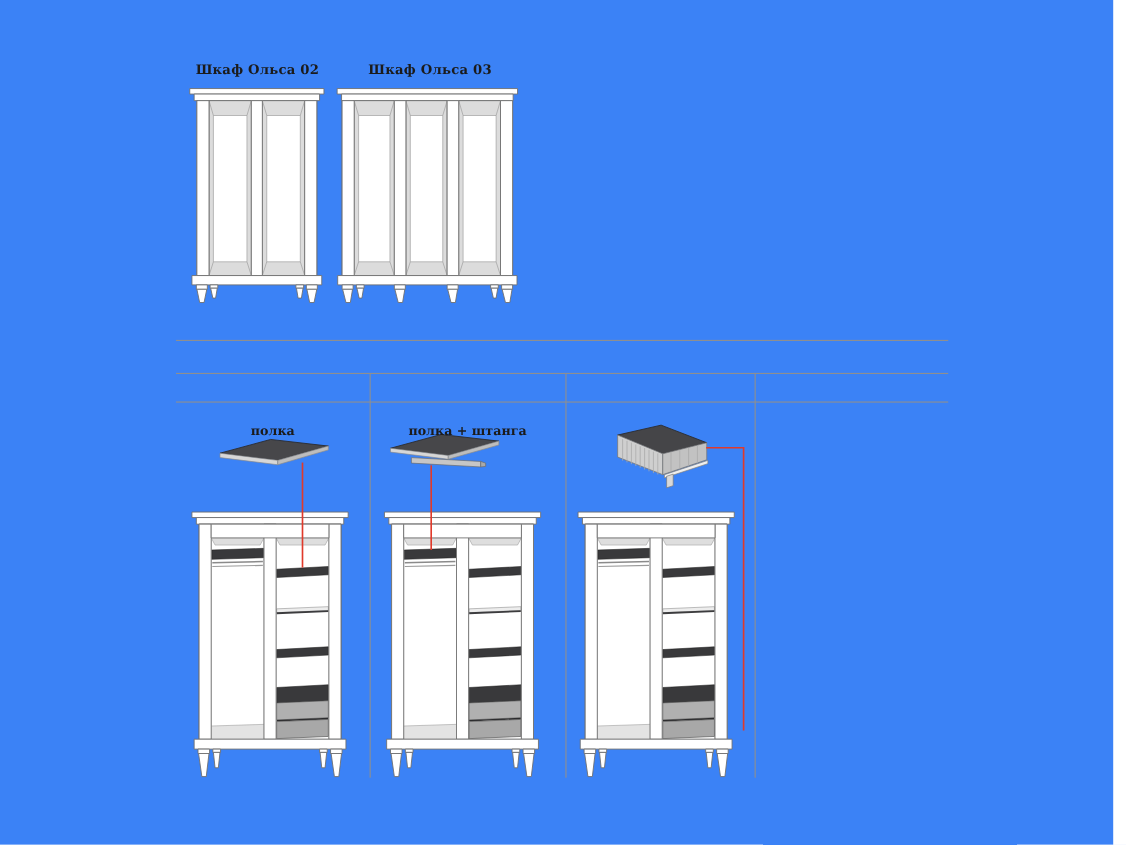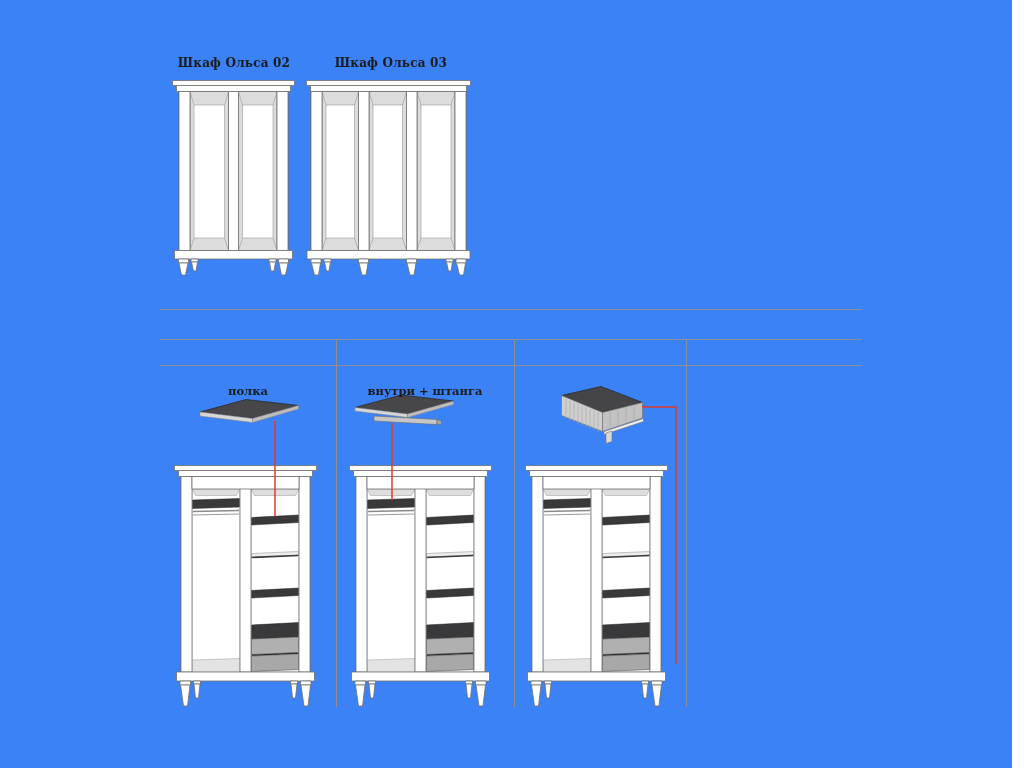--- a/index.html
+++ b/index.html
@@ -201,21 +201,21 @@
   <div class="hr" style="top:309px;"></div>
 
 
   <div class="hr" style="top:339px;"></div>
   <div class="hr" style="top:365px;"></div>
 
   <div class="colhdr" style="left:160px;width:176px;">
     <span class="b">полка</span><span class="lt"></span>
   </div>
   <div class="colhdr" style="left:336px;width:178px;">
-    <span class="b">внутри + штанга</span><span class="lt"></span>
+    <span class="b">полка + штанга</span><span class="lt"></span>
   </div>
   <div class="colhdr" style="left:686px;width:176px;">
     <span class="b"></span><span class="lt"></span>
   </div>
 
   <div class="vr" style="left:336px;"></div>
   <div class="vr" style="left:514px;"></div>
   <div class="vr" style="left:686px;"></div>
 
 </div>

